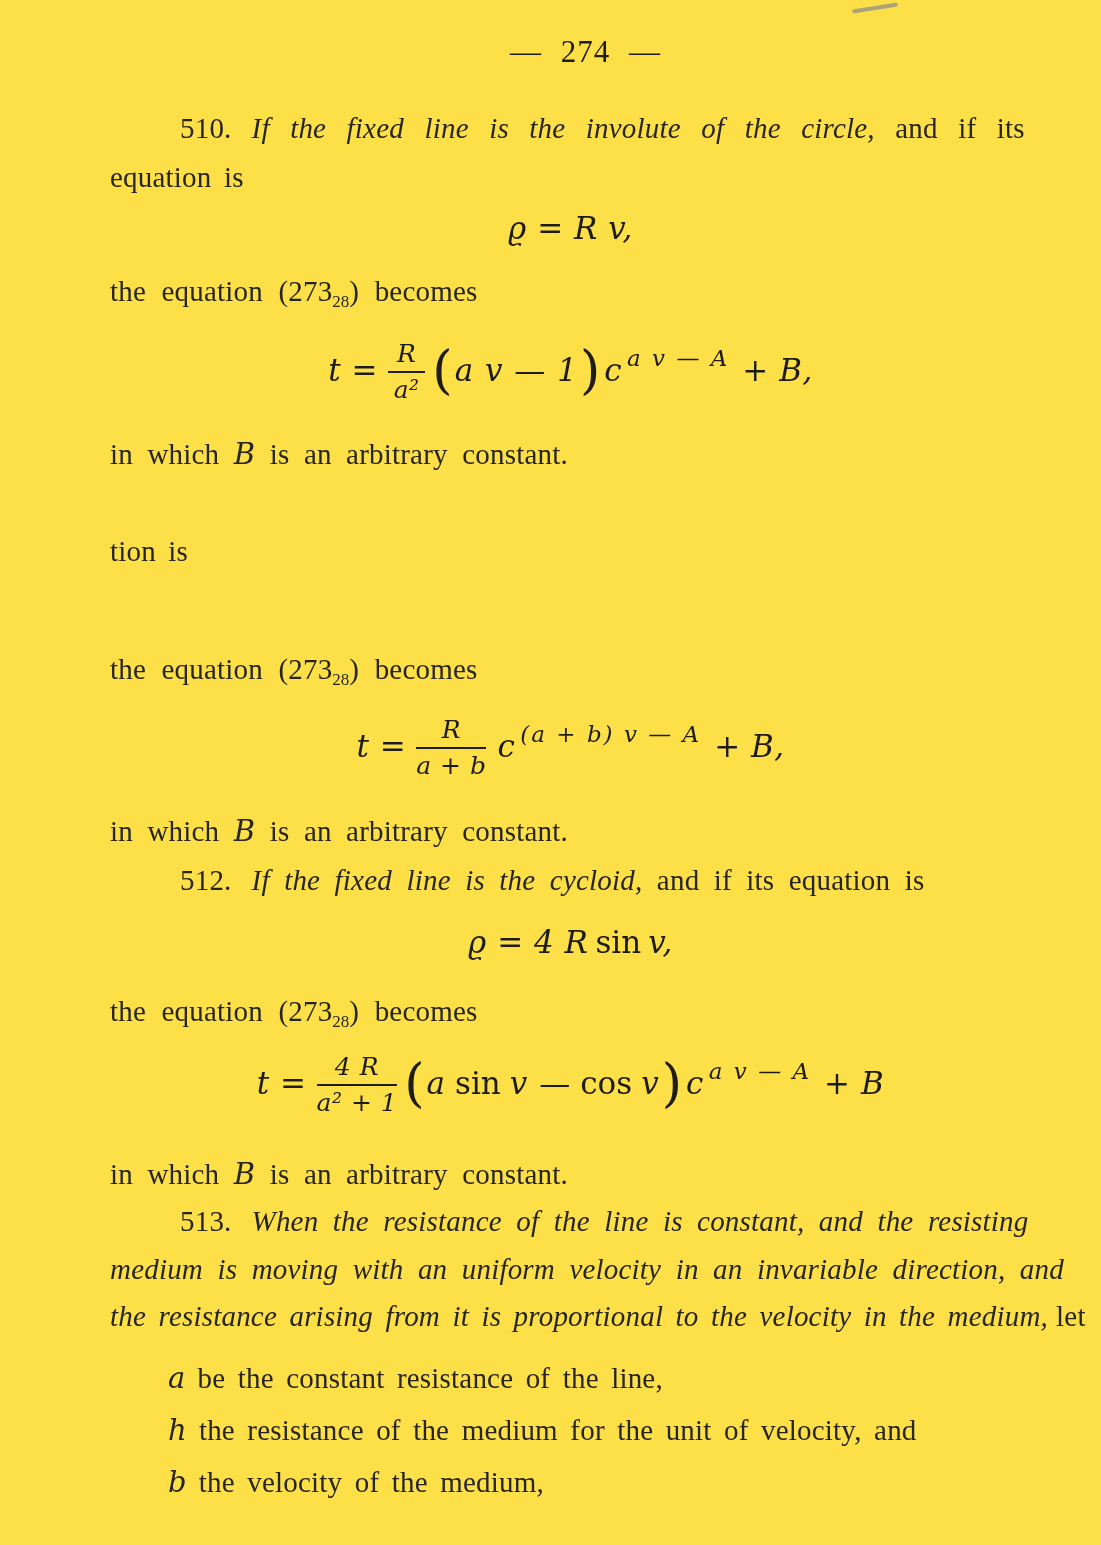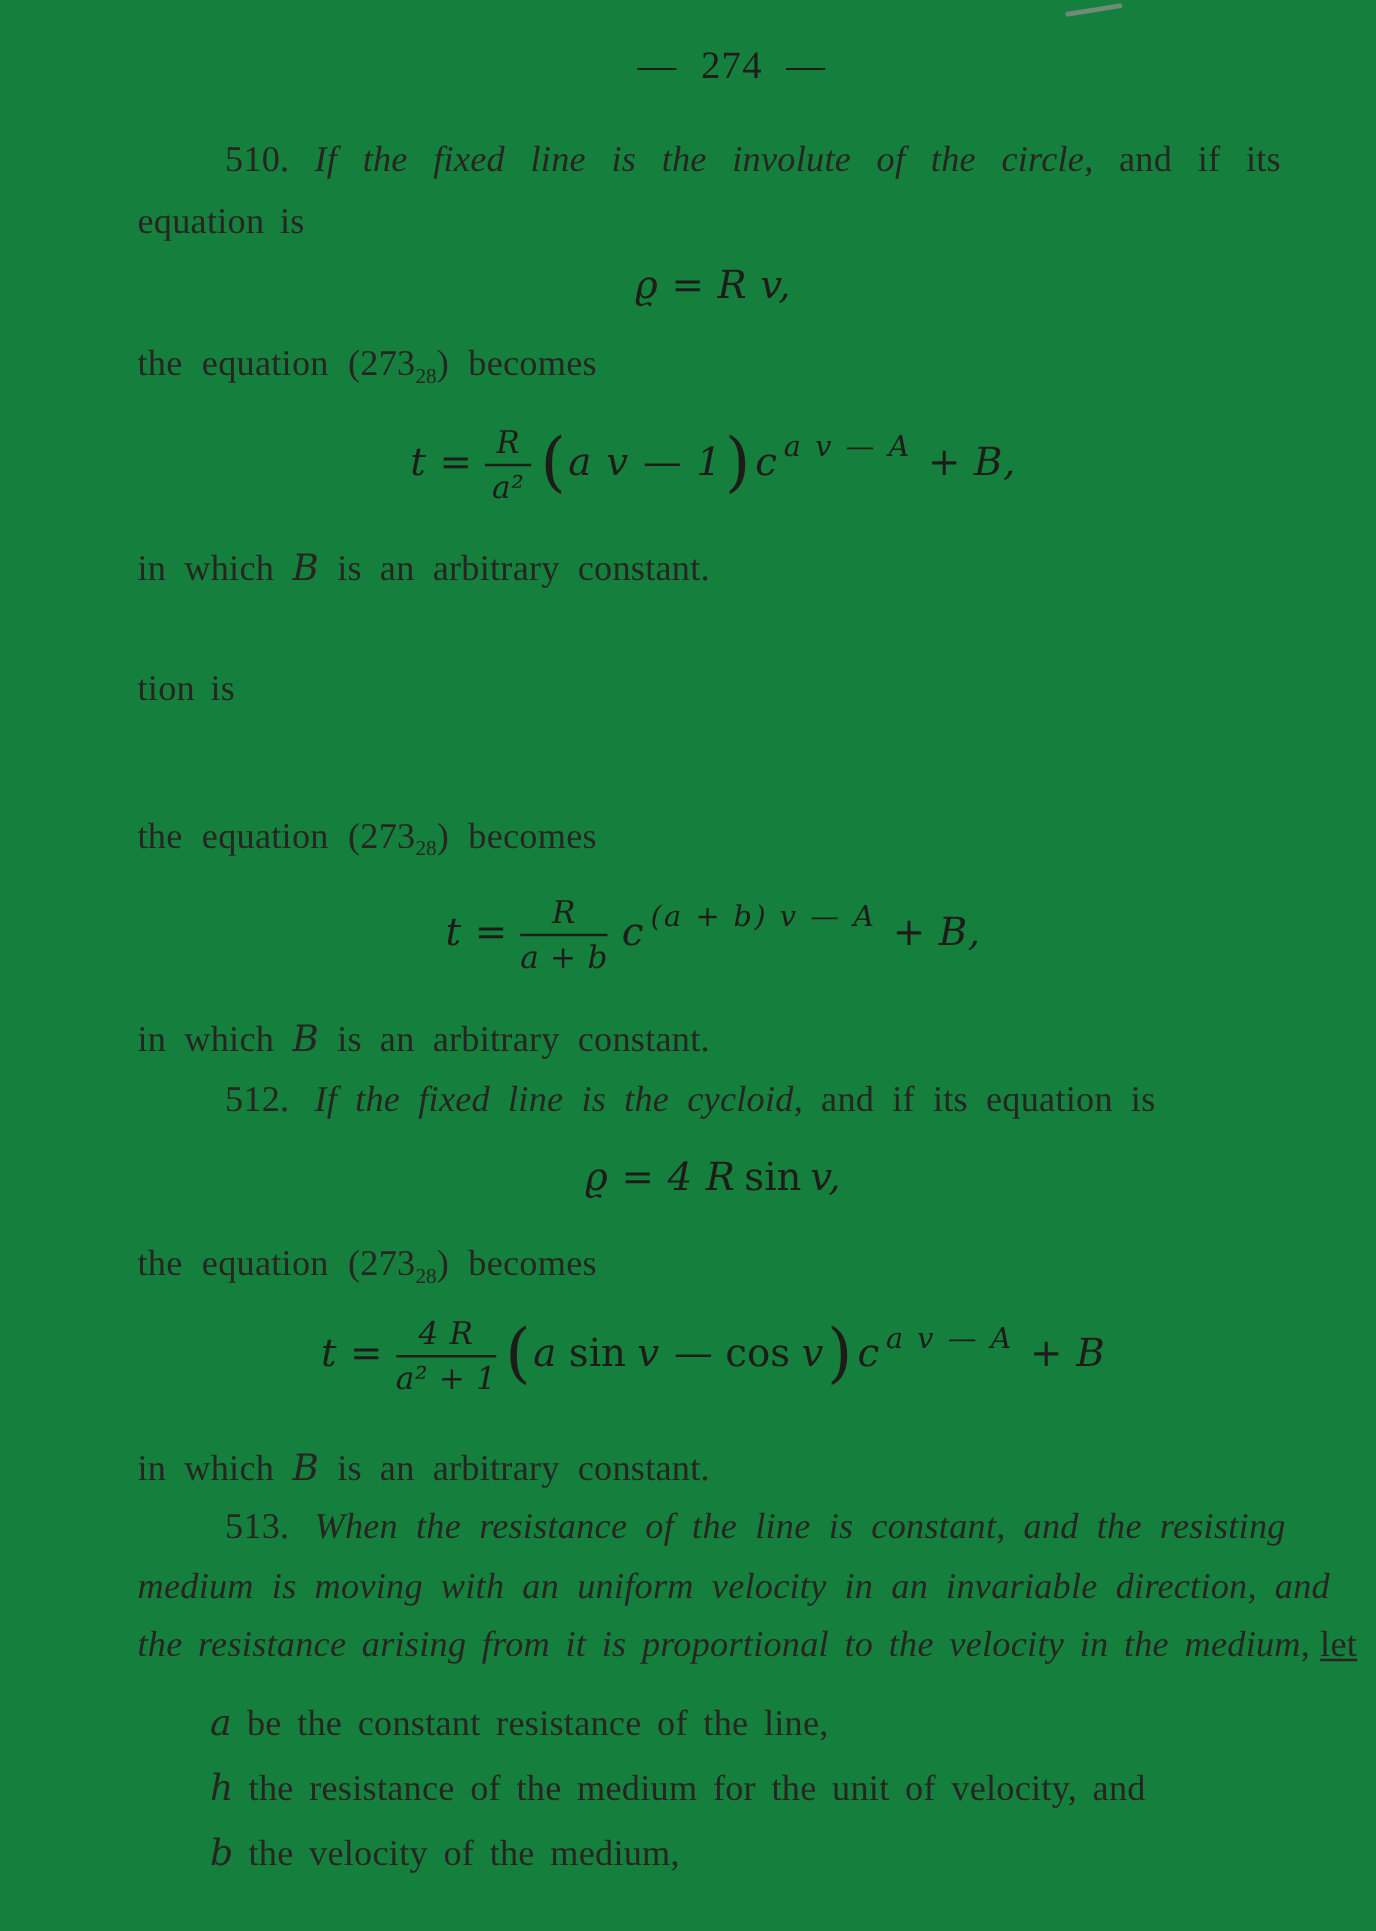--- a/index.html
+++ b/index.html
@@ -1,34 +1,34 @@
 <!DOCTYPE html>
 <html><head>
 <meta charset="utf-8">
 <style>
   html,body { margin:0; padding:0; background:#dedbd5; }
   .page {
     position:relative; width:1101px; height:1545px;
-    background:#15803d;
+    background:#fde047;
     font-family:"Liberation Serif", serif;
     color:#272521;
     overflow:hidden;
   }
   .line {
     position:absolute; white-space:nowrap;
     font-size:29px; letter-spacing:0.2px; word-spacing:5px;
     line-height:1.25;
   }
   .wide  { word-spacing:13px; }
   .wide2 { word-spacing:8px; }
   .wide3 { word-spacing:7px; }
   .indent { display:inline-block; width:70px; }
   .num { margin-right:20px; }
   .it { font-style:italic; }
-  .rmsp { margin-left:8px;text-decoration:underline; }
+  .rmsp { margin-left:8px; }
   sub.ref { font-size:17px; vertical-align:-6px; letter-spacing:0; }
   .bvar { font-style:italic; font-family:"DejaVu Serif", serif; }
   .header {
     position:absolute; left:70px; width:1031px; top:34px;
     text-align:center; font-size:31px; letter-spacing:1px; word-spacing:10px;
     color:#1f1d1a;
   }
   .eq {
     position:absolute; left:40px; width:1061px; text-align:center;
     font-family:"DejaVu Serif", serif; font-style:italic;

